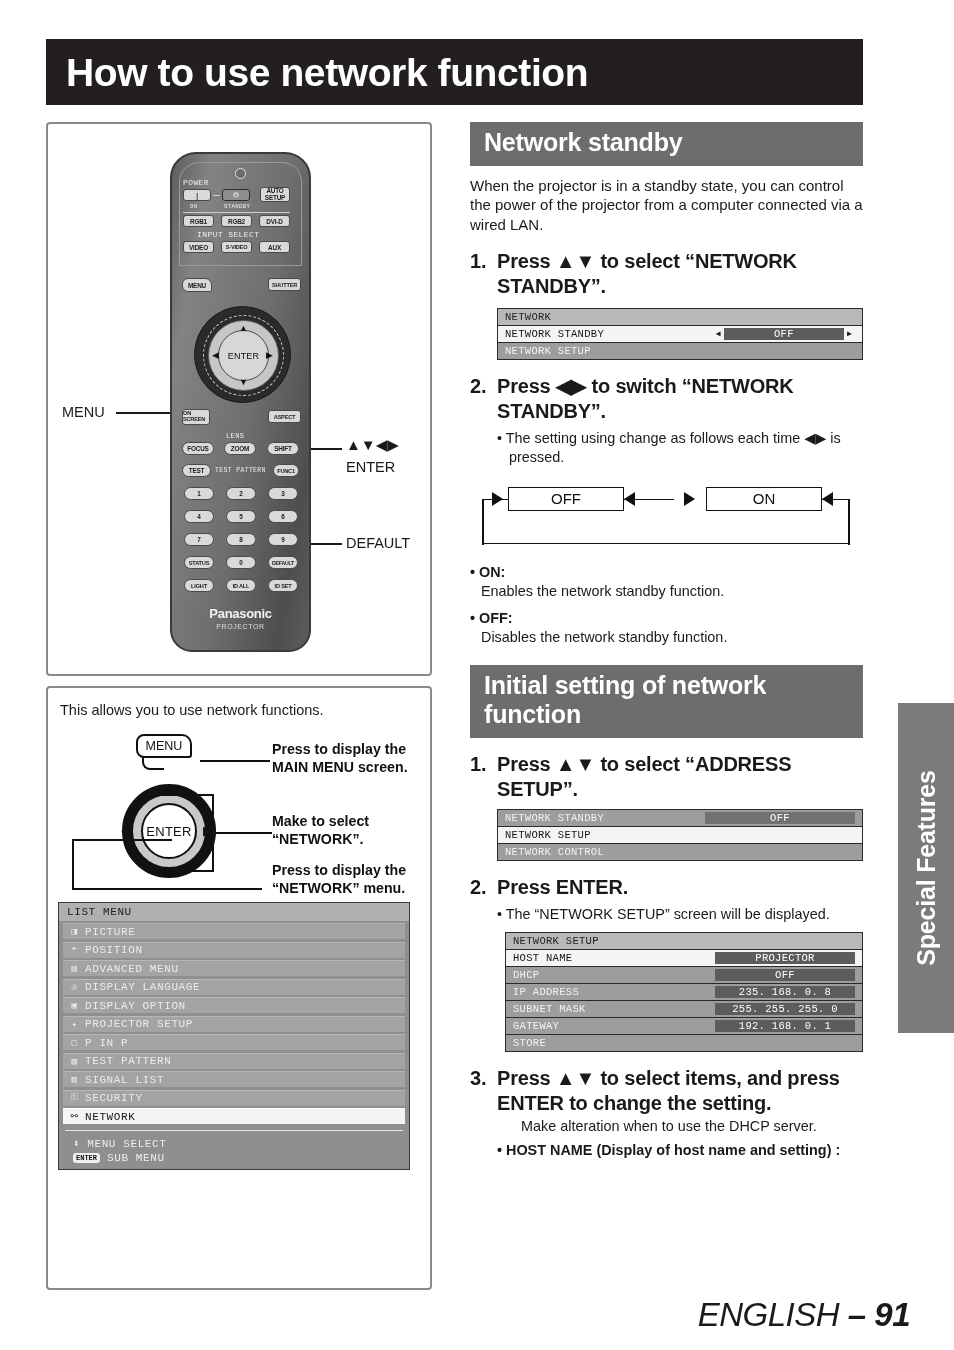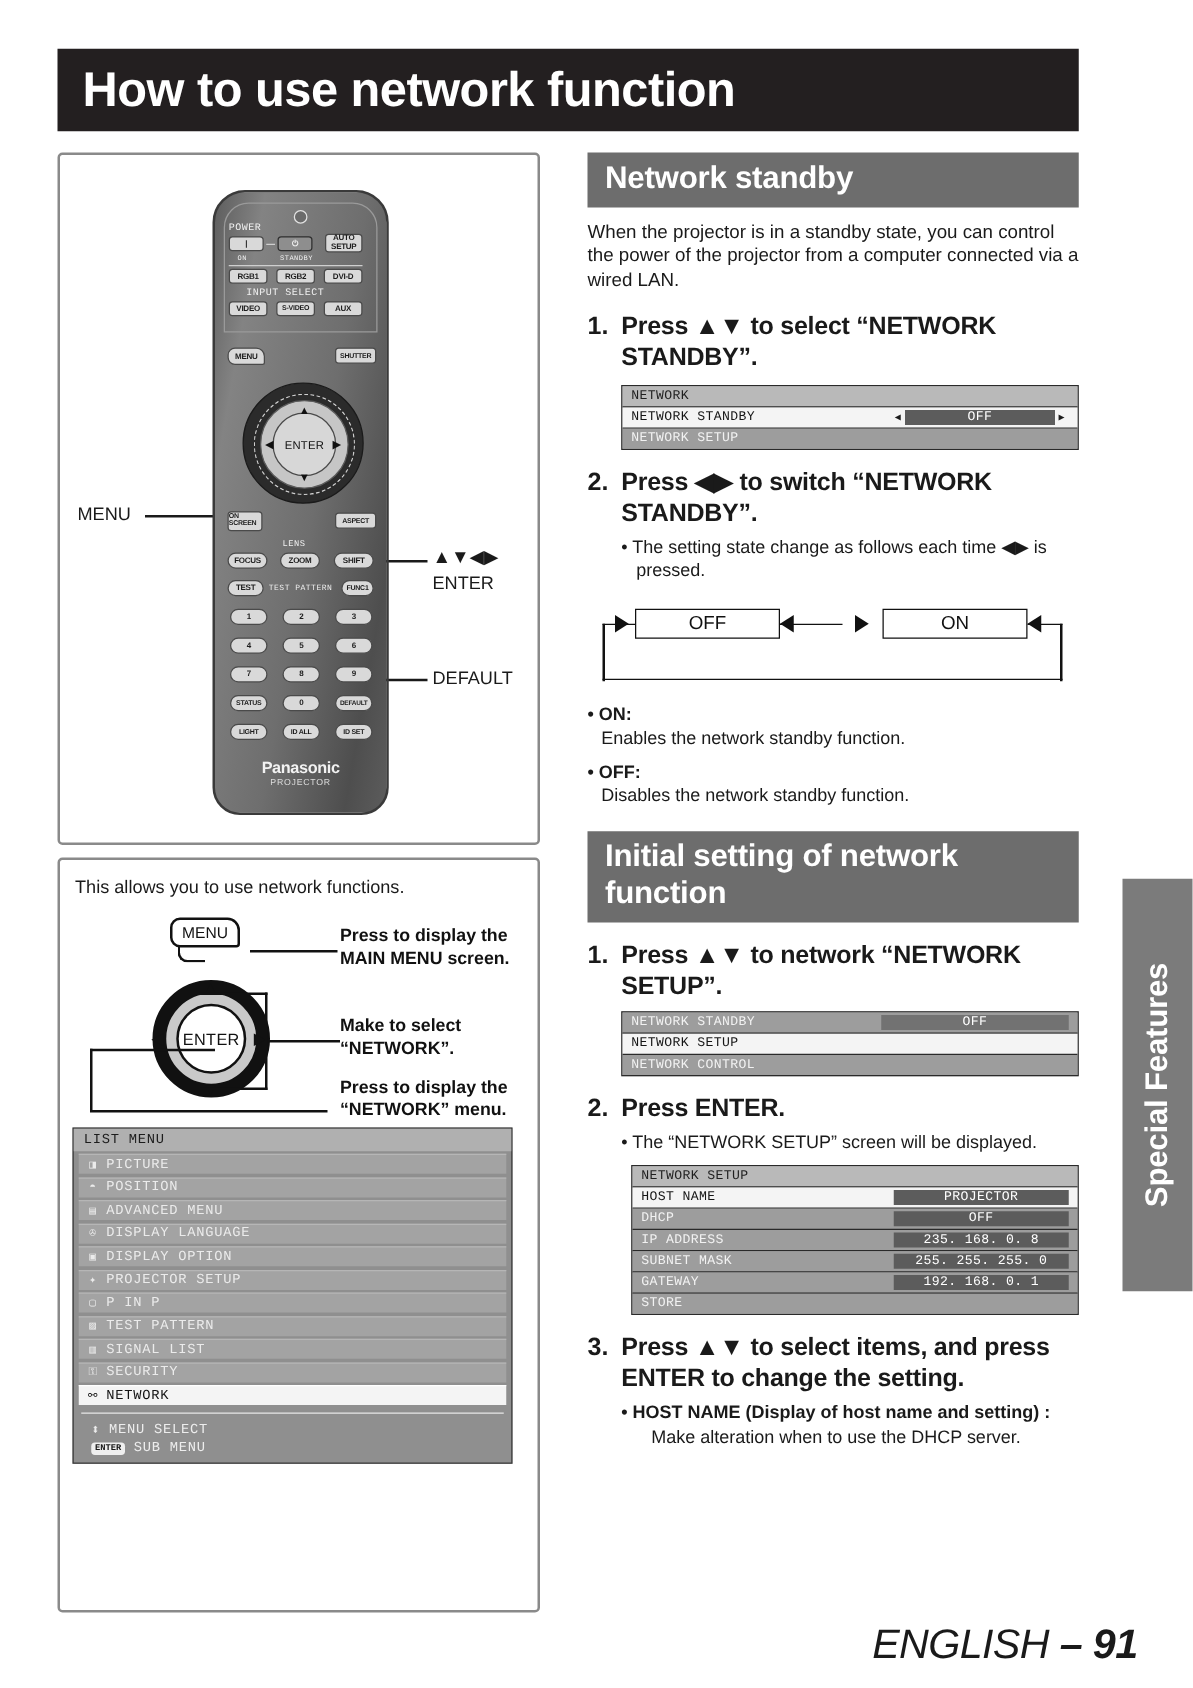--- a/index.html
+++ b/index.html
@@ -469,21 +469,21 @@
     </div>
     <div class="osd-row">
       <span>NETWORK  SETUP</span>
     </div>
   </div>
 
   <div class="step">
     <div class="step-num">2.</div>
     <div class="step-txt">Press ◀▶ to switch “NETWORK STANDBY”.</div>
   </div>
-  <div class="sub-bullet" style="margin-left:27px;">• The setting state change as follows each time ◀▶ is pressed.</div>
+  <div class="sub-bullet" style="margin-left:27px;">• The setting using change as follows each time ◀▶ is pressed.</div>
 
   <div class="cycle">
     <div class="cycle-box" style="left:38px; top:8px;">OFF</div>
     <div class="cycle-box" style="left:236px; top:8px;">ON</div>
 
     <div class="cyc-line" style="left:12px; top:20px; width:26px; height:1.8px;"></div>
     <div class="cyc-tri" style="left:22px; top:13px; border-top:7px solid transparent; border-bottom:7px solid transparent; border-left:11px solid #111;"></div>
 
     <div class="cyc-line" style="left:154px; top:20px; width:50px; height:1.8px;"></div>
     <div class="cyc-tri" style="left:154px; top:13px; border-top:7px solid transparent; border-bottom:7px solid transparent; border-right:11px solid #111;"></div>
@@ -504,21 +504,21 @@
   <div class="bullet-block">
     <div class="bl">• OFF:</div>
     <div class="bd" style="font-weight:normal;">Disables the network standby function.</div>
   </div>
 
   <div class="sec-head" style="margin-top:17px;">Initial setting of network function</div>
 
 
   <div class="step">
     <div class="step-num">1.</div>
-    <div class="step-txt">Press ▲▼ to network “NETWORK SETUP”.</div>
+    <div class="step-txt">Press ▲▼ to select “ADDRESS SETUP”.</div>
   </div>
 
   <div class="osd" style="margin:8px 0 0 27px; width:366px;">
     <div class="osd-row">
       <span>NETWORK  STANDBY</span>
       <span class="osd-val light" style="min-width:150px;">OFF</span>
     </div>
     <div class="osd-row active">
       <span>NETWORK  SETUP</span>
     </div>
@@ -558,22 +558,22 @@
     </div>
     <div class="osd-row">
       <span>STORE</span>
     </div>
   </div>
 
   <div class="step">
     <div class="step-num">3.</div>
     <div class="step-txt">Press ▲▼ to select items, and press ENTER to change the setting.</div>
   </div>
+  <div class="sub-bullet" style="margin-left:39px; text-indent:0; margin-top:1px;">Make alteration when to use the DHCP server.</div>
   <div class="sub-bullet" style="margin-left:27px; font-weight:bold;">• HOST NAME (Display of host name and setting) :</div>
-  <div class="sub-bullet" style="margin-left:39px; text-indent:0; margin-top:1px;">Make alteration when to use the DHCP server.</div>
 </div>
 
 <div class="side-tab">
   <span>Special Features</span>
 </div>
 
 <div class="footer">
   <span class="en">ENGLISH</span>
   <span>–</span>
   <span>91</span>

